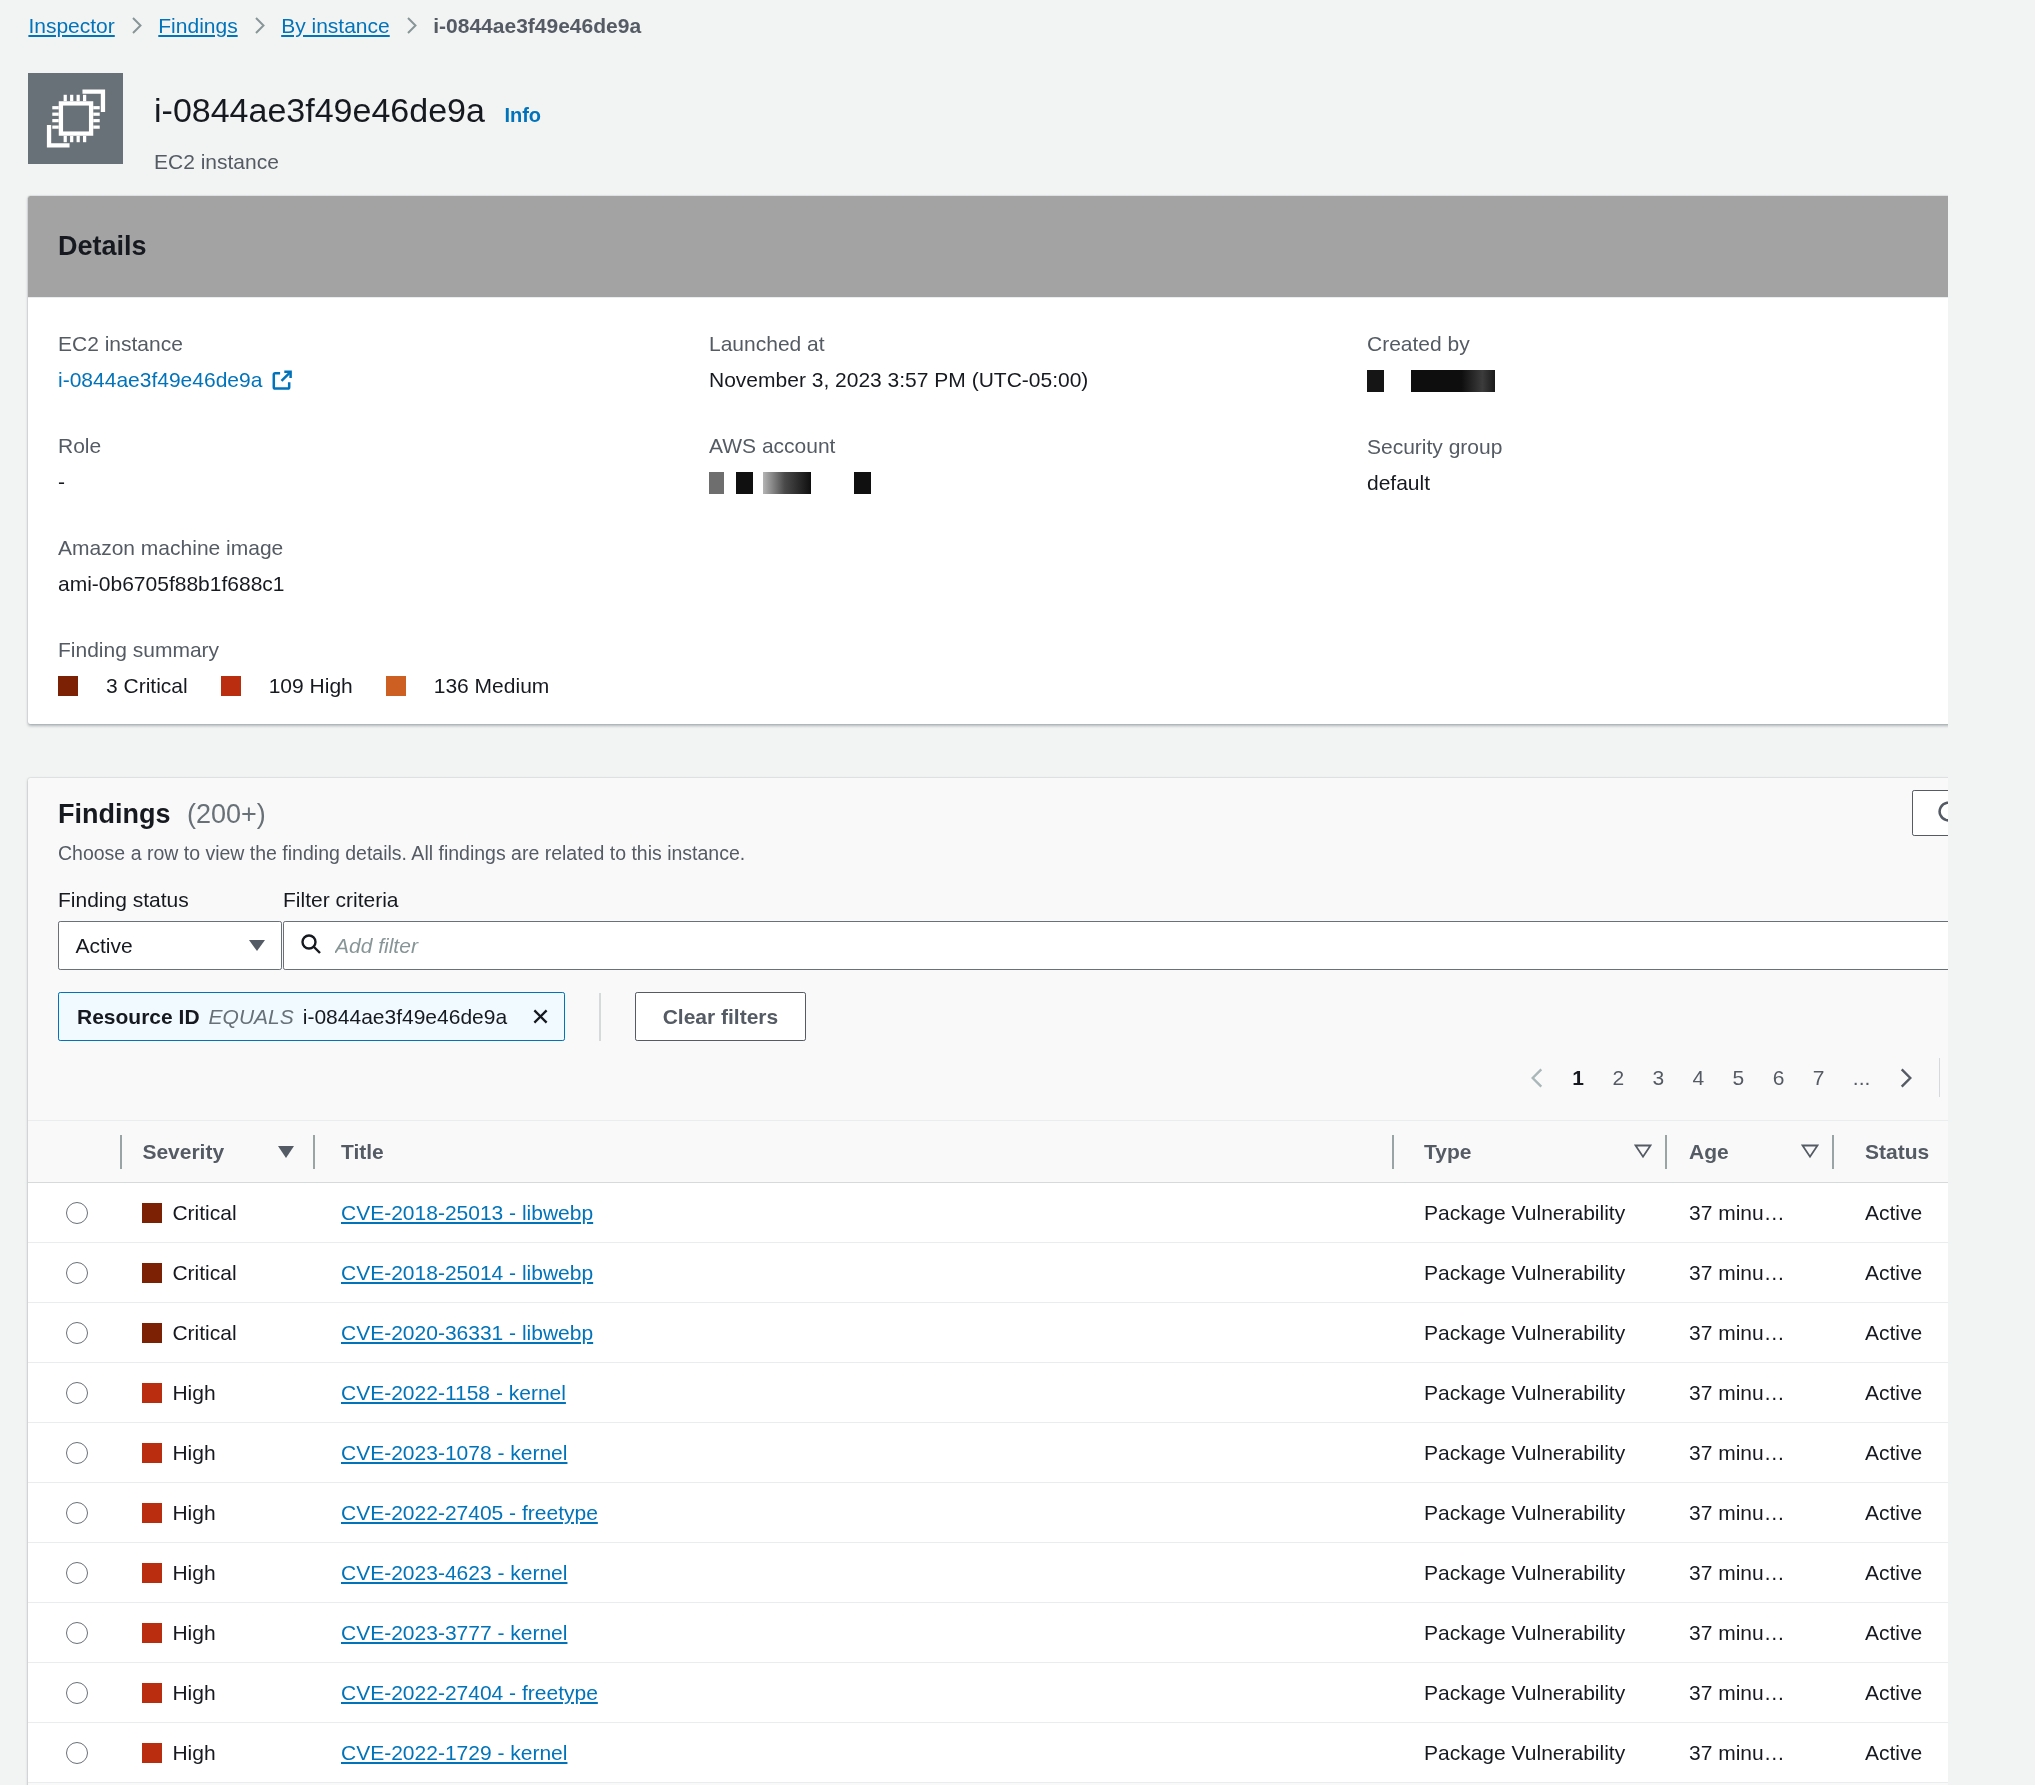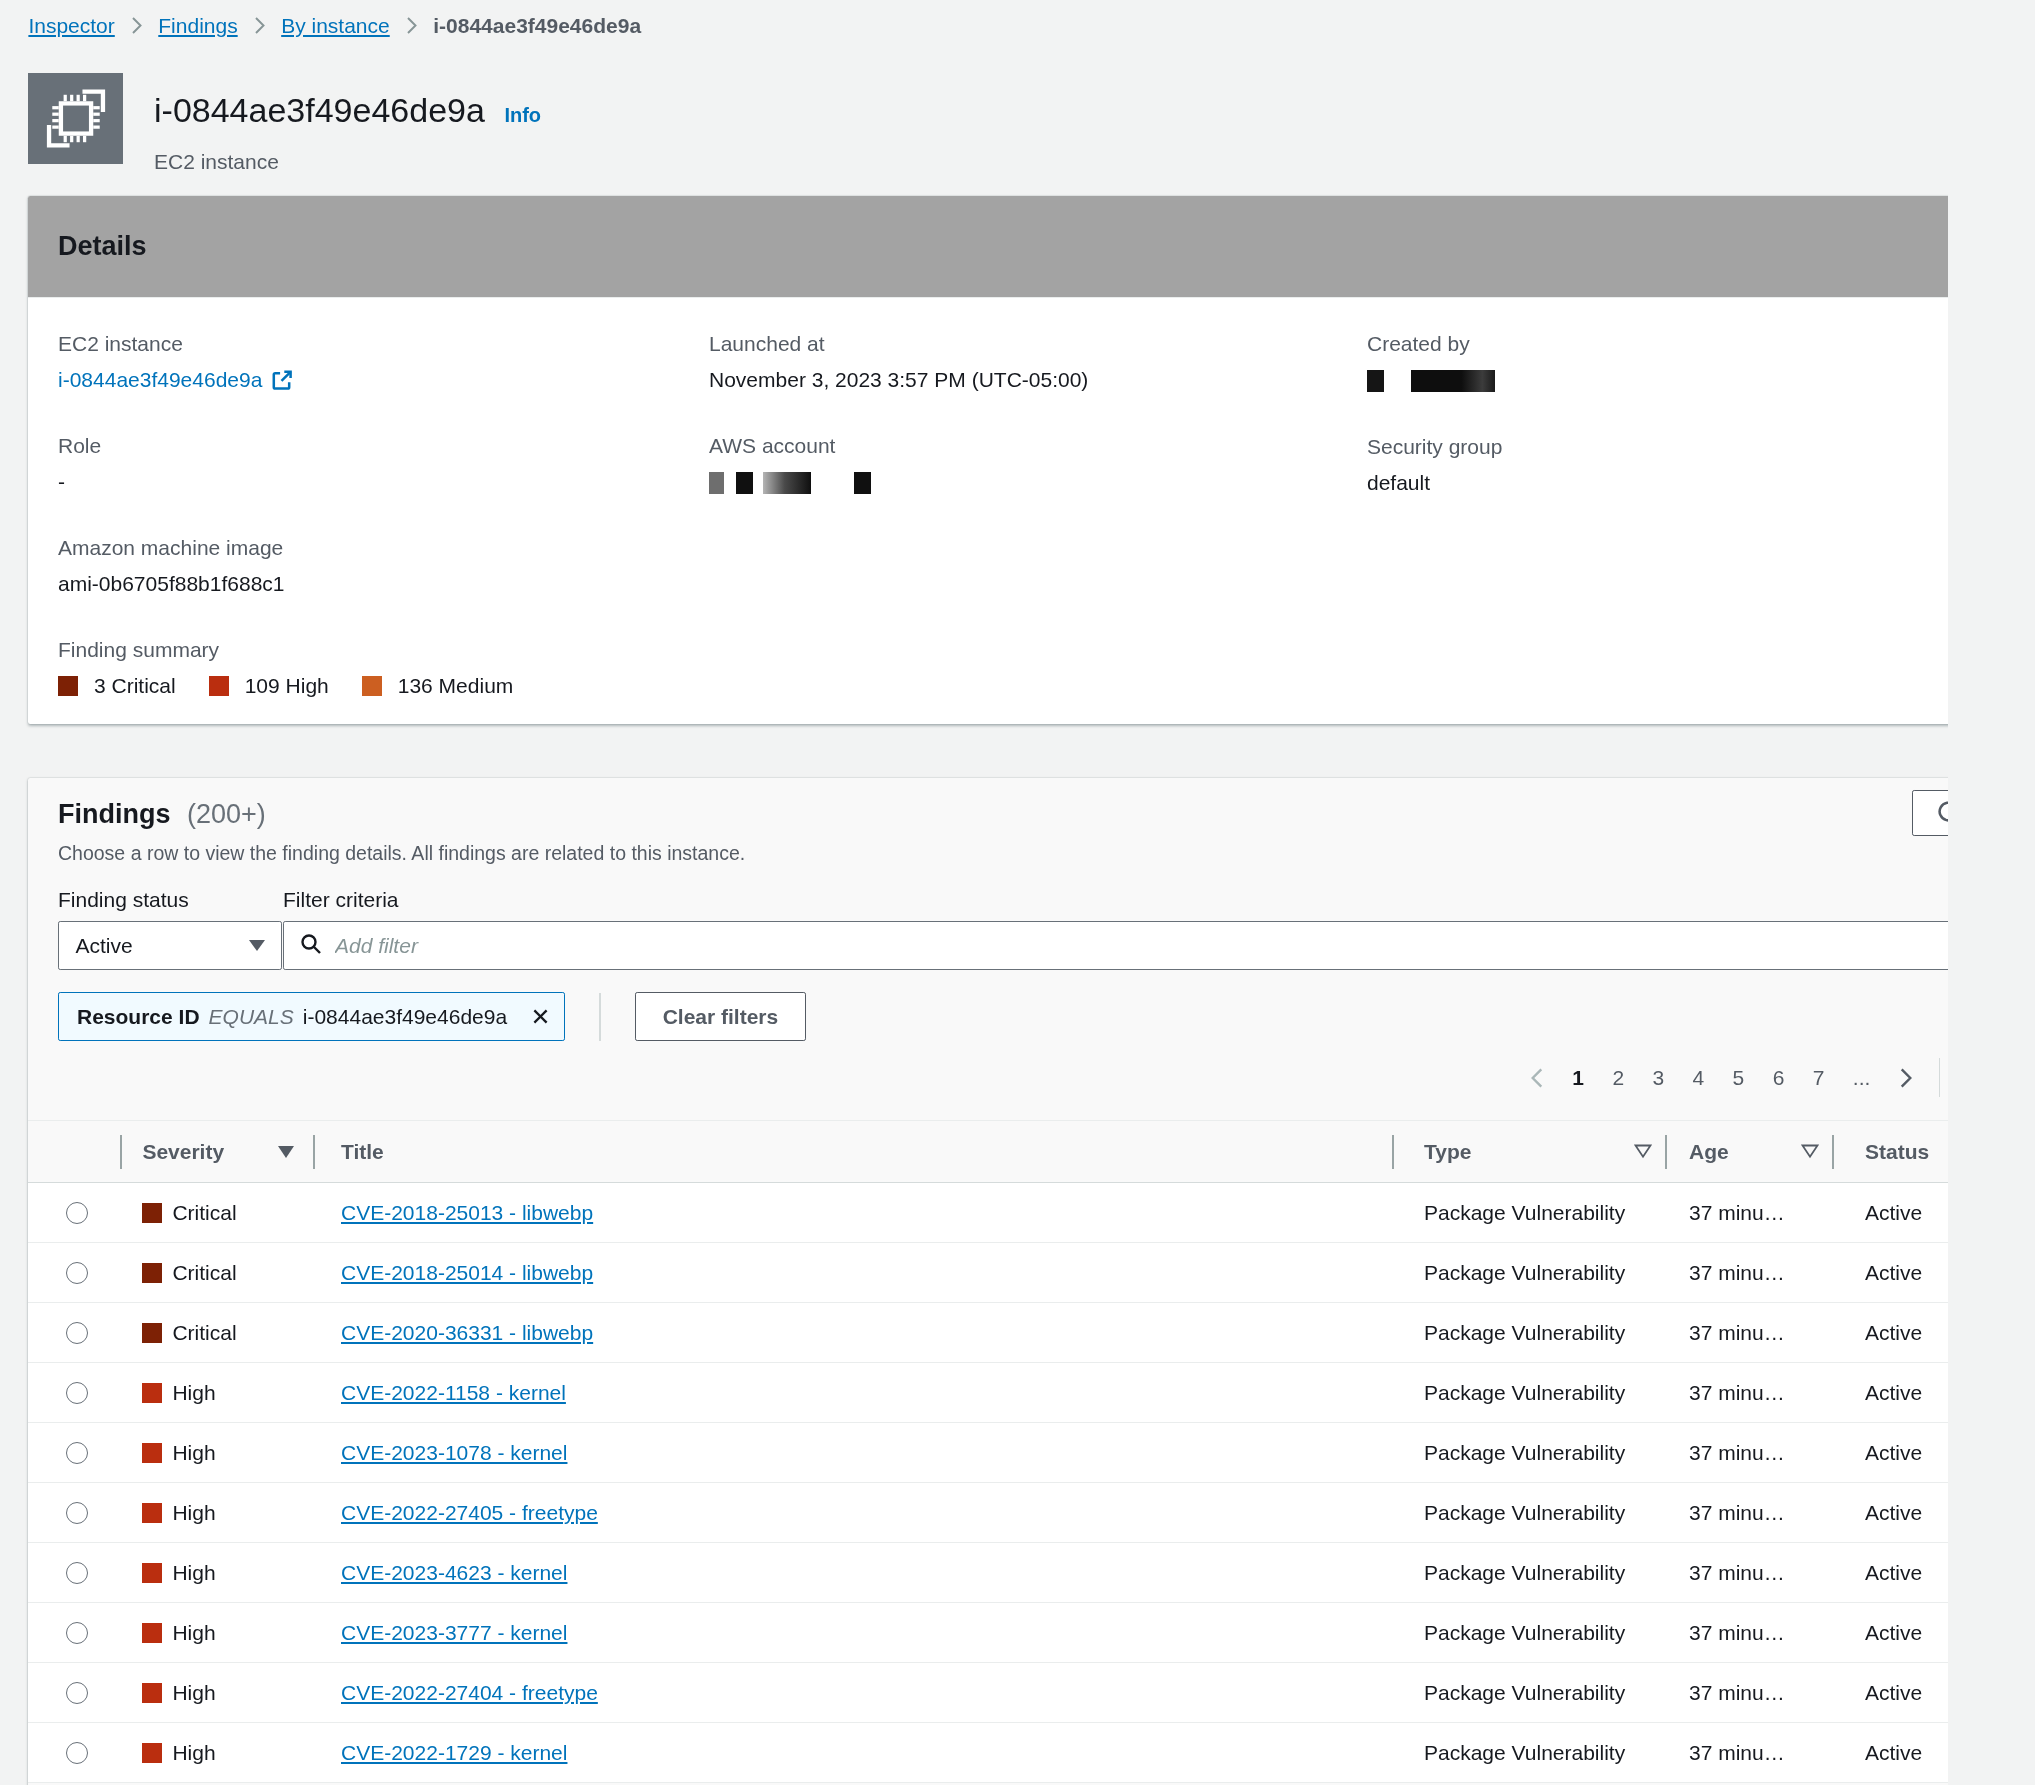--- a/index.html
+++ b/index.html
@@ -75,21 +75,21 @@
   .redact-row { display: flex; align-items: center; height: 25.4px; }
   .redact { display: inline-block; height: 22.4px; }
   .cb-1 { width: 16.5px; background: #151515; margin-right: 27px; }
   .cb-2 { width: 84px; background: linear-gradient(90deg, #0e0e0e 60%, #3c3c3c 85%, #1a1a1a); }
   .aa-1 { width: 15px; background: #6e6e6e; margin-right: 12px; }
   .aa-2 { width: 16.5px; background: #101010; margin-right: 10.5px; }
   .aa-3 { width: 48px; background: linear-gradient(90deg, #b5b5b5, #4a4a4a 45%, #0f0f0f); margin-right: 43px; }
   .aa-4 { width: 16.5px; background: #101010; }
 
   .legend { display: flex; align-items: center; gap: 33px; }
-  .legend-item { display: flex; align-items: center; gap: 16px; font-size: 21px; color: #16191f; }
+  .legend-item { display: flex; align-items: center; gap: 28px; font-size: 21px; color: #16191f; }
   .legend-square { width: 20px; height: 20px; display: inline-block; }
 
   
   #findings-panel { top: 778px; height: 1048px; background: #f9f9f9; overflow: hidden; }
   .findings-head { position: relative; padding: 21px 26px 0 30px; }
   .findings-title { font-size: 27px; }
   .findings-title .t1 { font-weight: 700; color: #16191f; }
   .findings-title .t2 { font-weight: 400; color: #687078; margin-left: 9px; }
   .findings-desc { margin-top: 12px; font-size: 19.5px; color: #545b64; }
 

